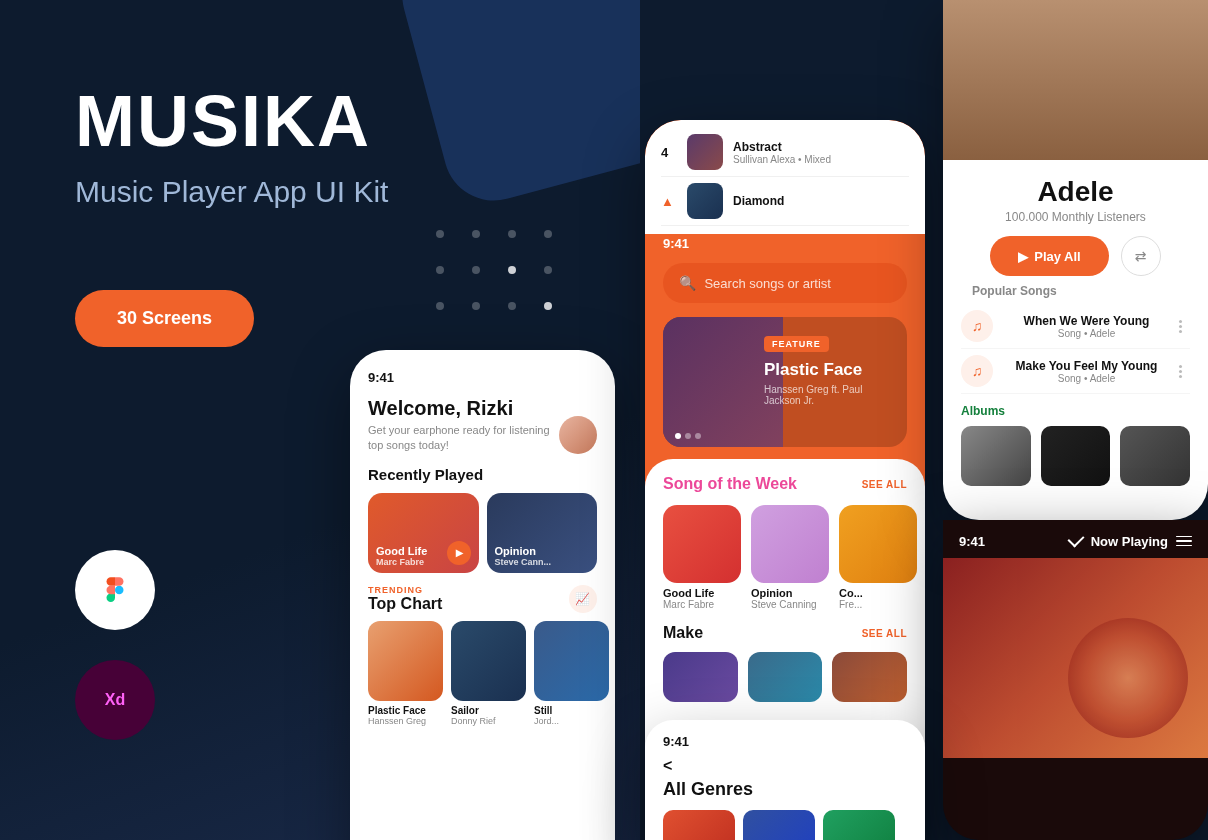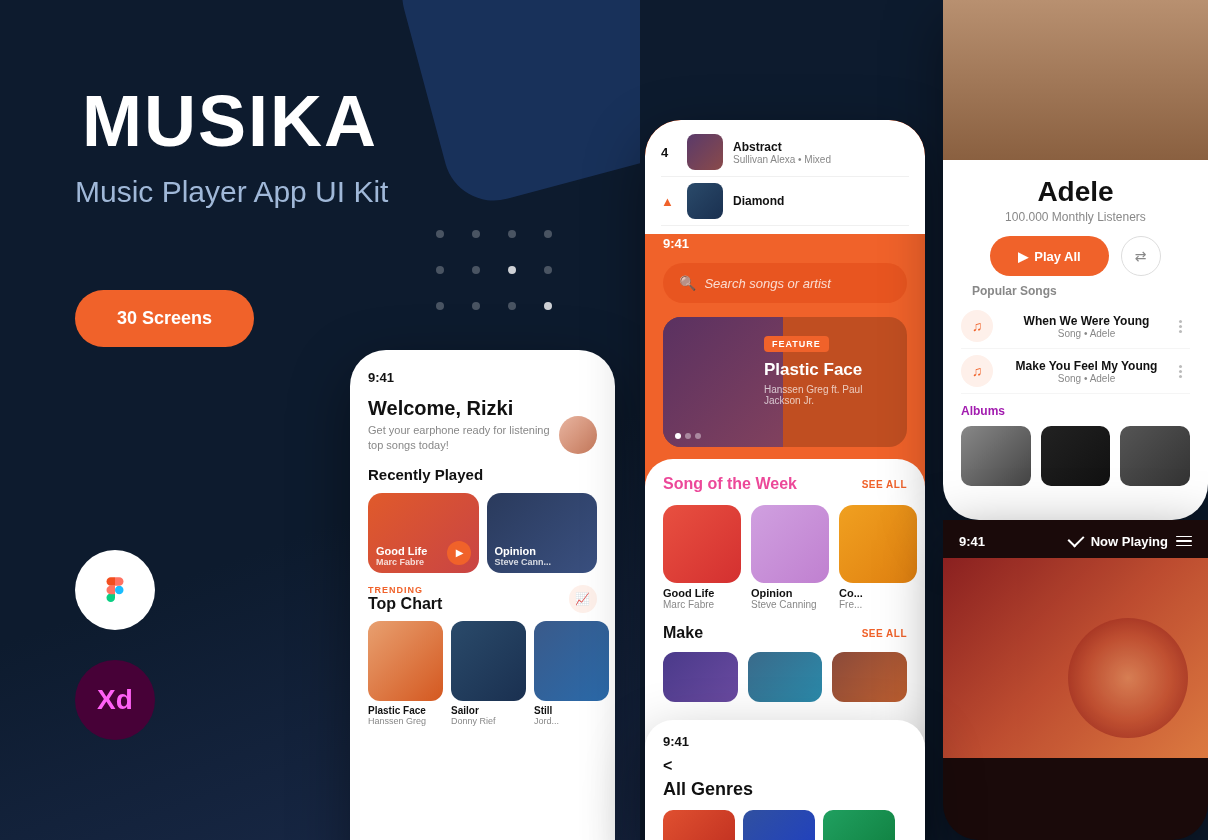--- a/index.html
+++ b/index.html
@@ -29,21 +29,21 @@
       top: -80px; right: -60px;
       width: 280px; height: 260px;
       background: #1e3a6e;
       border-radius: 50px;
       transform: rotate(-15deg);
       opacity: 0.7;
     }
 
     .brand-title {
       position: absolute;
-      top: 80px; left: 82px;
+      top: 80px; left: 75px;
       font-size: 72px;
       font-weight: 900;
       color: #fff;
       letter-spacing: 2px;
     }
 
     .brand-subtitle {
       position: absolute;
       top: 175px; left: 75px;
       font-size: 30px;
@@ -97,21 +97,21 @@
     .xd-icon {
       position: absolute;
       bottom: 100px; left: 75px;
       width: 80px; height: 80px;
       border-radius: 50%;
       background: #470137;
       display: flex; align-items: center; justify-content: center;
     }
     .xd-text {
       color: #ff61f6;
-      font-size: 28px;
+      font-size: 16px;
       font-weight: 800;
     }
 
     
     .phone1 {
       position: absolute;
       left: 350px; top: 350px;
       width: 265px;
       height: 540px;
       background: #fff;
@@ -284,21 +284,20 @@
       padding: 12px 16px;
       display: flex;
       align-items: center;
       gap: 8px;
       margin-bottom: 14px;
     }
 
     .search-bar-text {
       font-size: 13px;
       color: rgba(255,255,255,0.8);
-      font-style: italic;
     }
 
     .featured-card {
       background: rgba(0,0,0,0.2);
       border-radius: 18px;
       overflow: hidden;
       position: relative;
       height: 130px;
       margin-bottom: 0;
     }
@@ -578,21 +577,21 @@
     }
 
     .more-dot {
       width: 3px; height: 3px;
       background: #bbb; border-radius: 50%;
     }
 
     .albums-label {
       font-size: 12px;
       font-weight: 700;
-      color: #a21caf;
+      color: #15803d;
       margin: 10px 0 8px;
       text-align: left;
     }
 
     .album-row {
       display: flex; gap: 10px;
     }
 
     .album-thumb {
       width: 70px; height: 60px;

